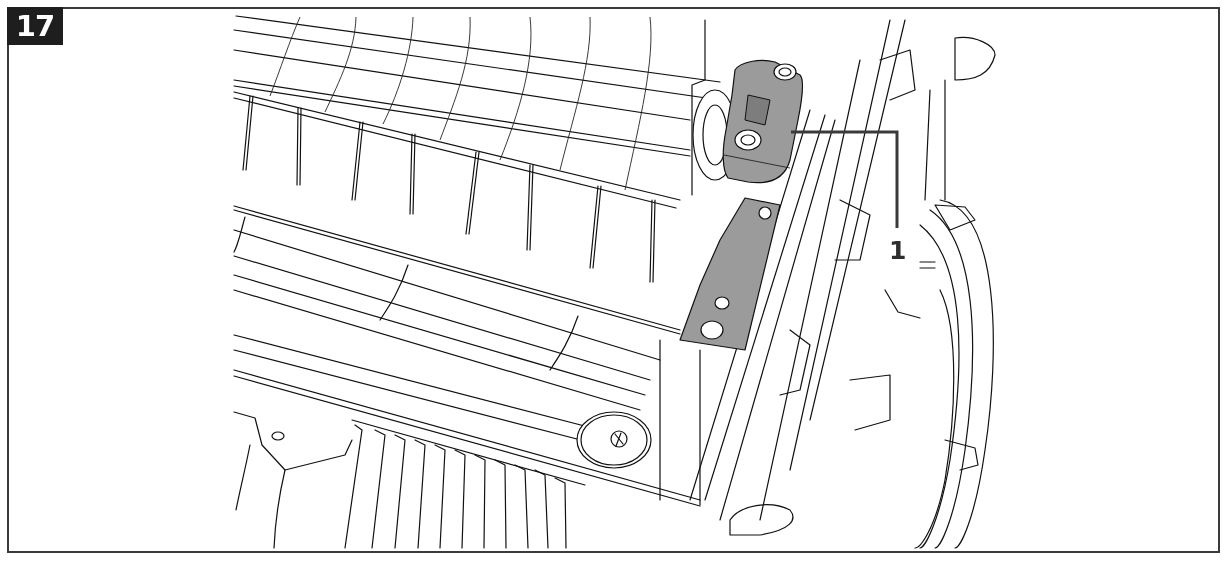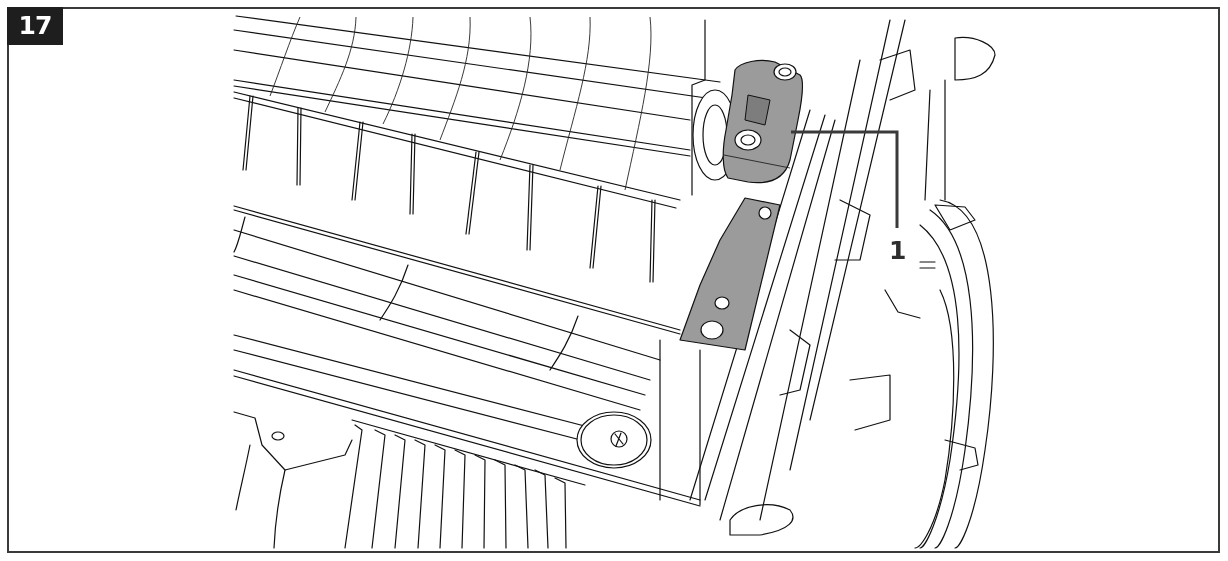--- a/index.html
+++ b/index.html
@@ -1,21 +1,21 @@
 <!DOCTYPE html>
 <html><head>
   <meta charset="utf-8">
   <style>
     html, body { margin: 0; padding: 0; background: #ffffff; }
     body { width: 1228px; height: 561px; position: relative; overflow: hidden;
            font-family: "DejaVu Sans", sans-serif; }
     .frame { position: absolute; left: 7px; top: 7px; width: 1213px; height: 546px;
              border: 2px solid #3a3a3a; box-sizing: border-box; background: #fff; }
     .step-badge { position: absolute; left: 7px; top: 7px; width: 56px; height: 38px;
-                  background: #1e1e1e; color: #ffffff; font-weight: bold; font-size: 25px;
+                  background: #1e1e1e; color: #ffffff; font-weight: bold; font-size: 29px;
                   line-height: 38px; text-align: center; letter-spacing: -1px;
                   font-family: "DejaVu Sans", sans-serif; }
     svg.illustration { position: absolute; left: 0; top: 0; width: 1228px; height: 561px; }
     .ln { fill: none; stroke: #111; stroke-width: 1.2; stroke-linejoin: round; stroke-linecap: round; }
     .ln-thin { fill: none; stroke: #222; stroke-width: 0.9; }
     .part { fill: #9b9b9b; stroke: #111; stroke-width: 1.2; stroke-linejoin: round; }
     .part-dark { fill: #7d7d7d; stroke: #111; stroke-width: 1; }
     .white { fill: #fff; stroke: #111; stroke-width: 1.2; stroke-linejoin: round; }
     .leader { fill: none; stroke: #3a3a3a; stroke-width: 3; }
     .callout-label { position: absolute; left: 889px; top: 236px; font-size: 25px;

